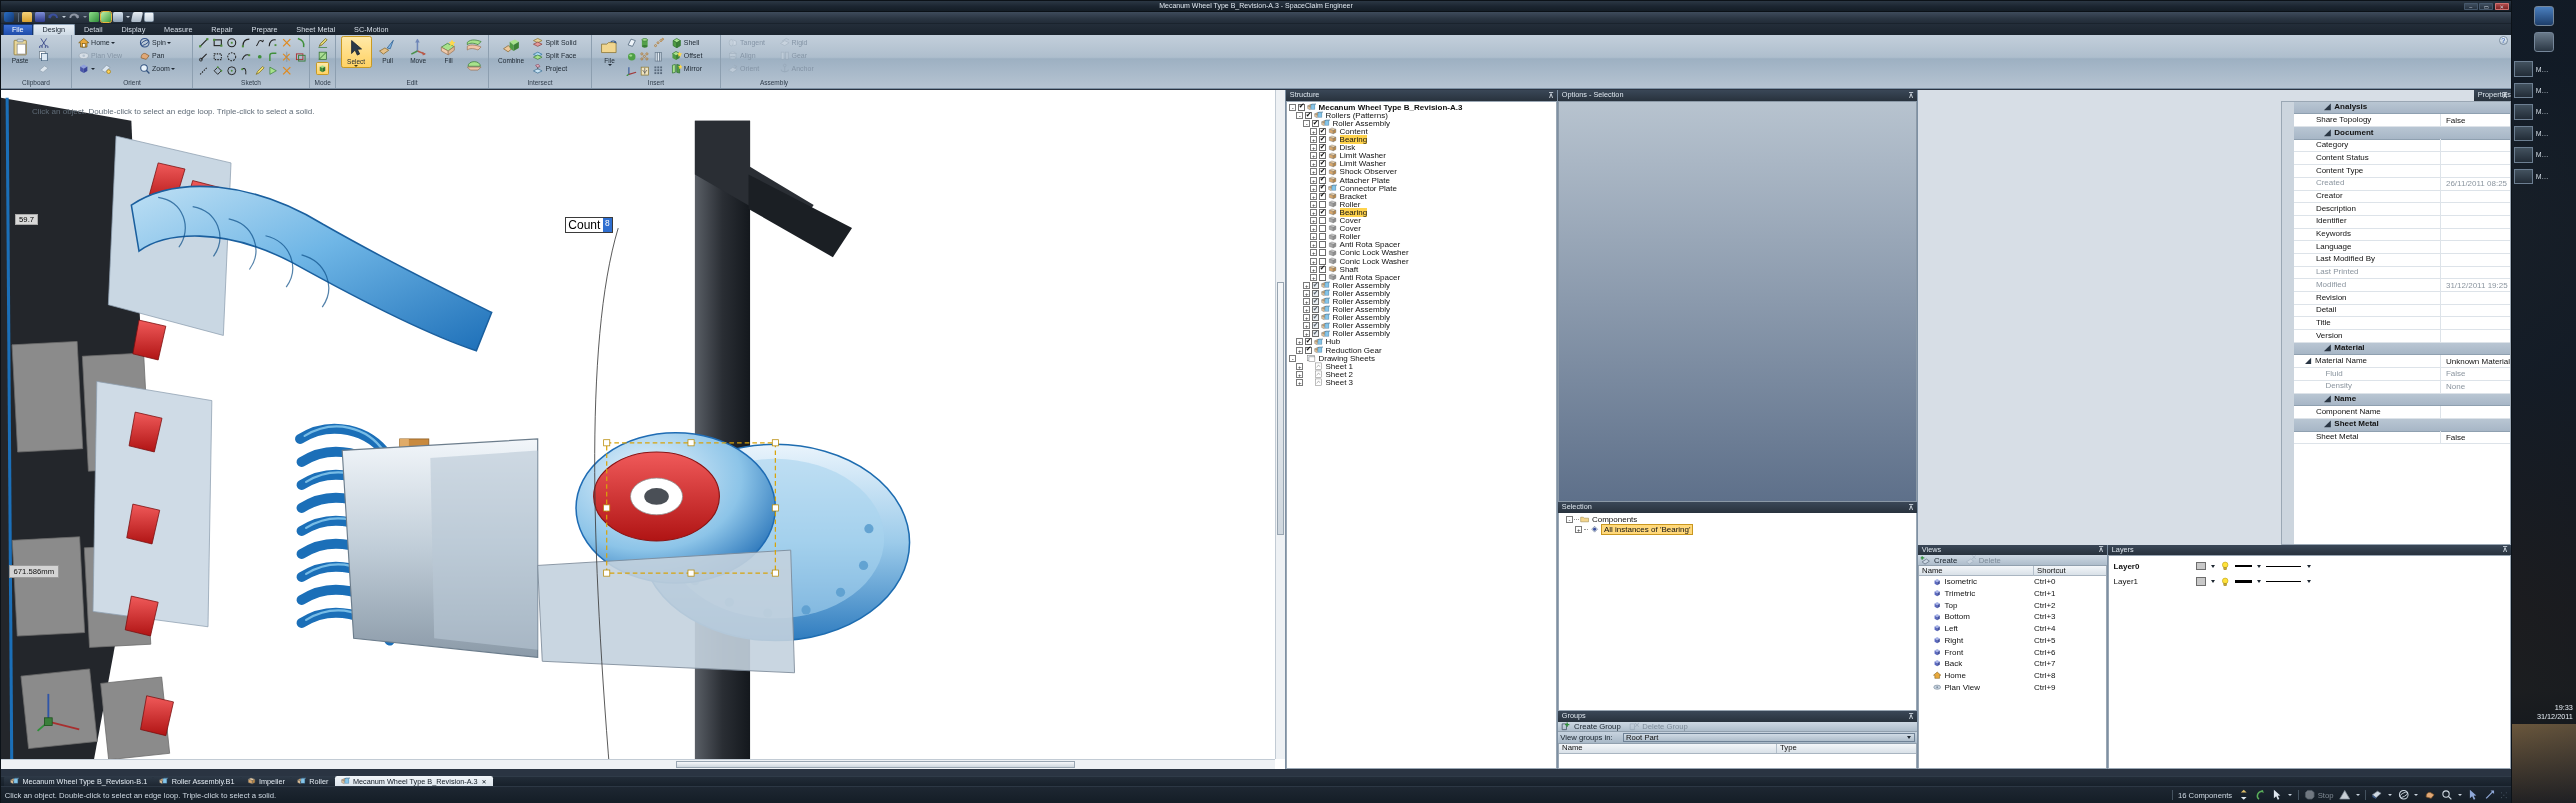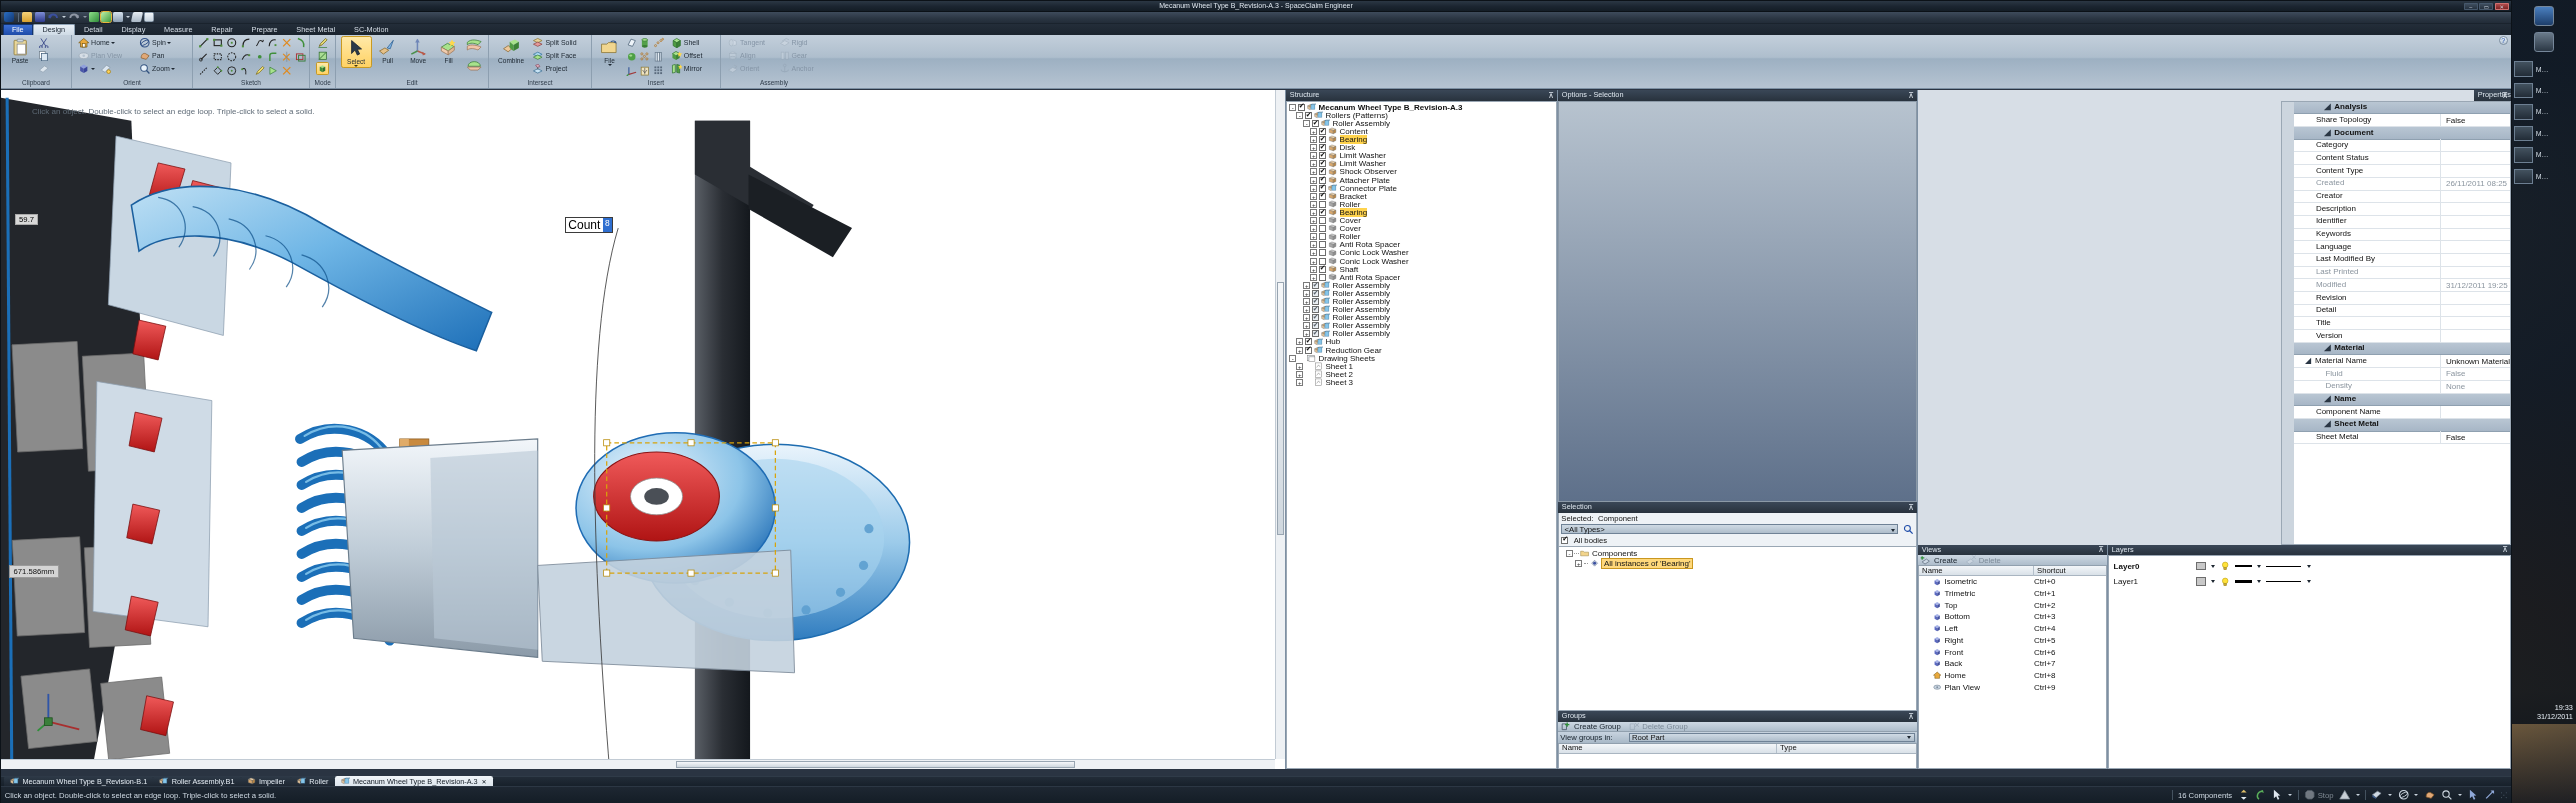--- a/index.html
+++ b/index.html
@@ -144,21 +144,21 @@
   .selrow{ display:flex; align-items:center; gap:4.6px; font-size:7.7px; color:#111; height:9.2px;}
   .combo{ flex:1; height:10px; background:linear-gradient(#cfdae4,#aebdcb); border:0.8px solid #6f8296;
           font-size:7.7px; color:#111; padding-left:2.3px; display:flex; align-items:center; position:relative;}
   .combo .dd{ position:absolute; right:2.3px; top:3.1px; width:0;height:0;
               border-left:2.3px solid transparent;border-right:2.3px solid transparent;border-top:3.1px solid #1d2731;}
   .magn{ width:10.7px;height:10.7px;flex:0 0 10.7px;}
   .chkline{ display:flex; align-items:center; gap:3.1px; font-size:7.7px; color:#111; margin-top:1.5px;}
   .gbar{ background:linear-gradient(#cdd8e3,#aebdcb); border-bottom:0.8px solid #91a0ae; padding:0.8px 2.3px;
          display:flex; align-items:center; gap:7.7px; font-size:7.7px; color:#16202a; height:10.7px;}
   .gbar2{ background:linear-gradient(#c7d3df,#a8b8c7); border-bottom:0.8px solid #91a0ae; padding:0.8px 2.3px;
-          display:flex; align-items:flex-end; gap:16px; font-size:7.7px; color:#16202a; height:11.5px;}
+          display:flex; align-items:flex-end; gap:10px; font-size:7.7px; color:#16202a; height:11.5px;}
   .gbar .dis{ color:#7d8b99; }
   .thead{ display:flex; background:linear-gradient(#f3f6f9,#d9e1e8); border-bottom:0.8px solid #a9b5c1;
           font-size:7.7px; color:#111; height:10px; align-items:center;}
   .thead > div{ padding-left:3.1px; border-right:0.8px solid #b3bfca; height:10px; line-height:10px;}
 
   
   .rightcol{ flex:1; display:flex; flex-direction:column;}
   .proprow{ display:flex; height:12.7px; align-items:center; border-bottom:0.8px solid #dde3e9; font-size:8px;}
   .proprow .k{ width:147px; padding-left:21.5px; color:#111; border-right:0.8px solid #dde3e9; height:12.7px; line-height:12.7px;}
   .proprow .v{ flex:1; padding-left:4.6px; color:#111;}
@@ -1404,40 +1404,20 @@
             <span>Options - Selection</span>
             <span class="pin">⊼</span>
           </div>
           <div class="pbody optbody"></div>
         </div>
 
         <div class="panel" style="height:209px;display:flex;flex-direction:column;">
           <div class="ptitle">
             <span>Selection</span>
             <span class="pin">⊼</span>
-          </div>
-          <div class="selbar">
-            <div class="selrow">
-              <span>Selected:</span>
-              <span>Component</span>
-            </div>
-            <div class="selrow" style="margin-top:1.5px;">
-              <div class="combo">
-                <span>&lt;All Types&gt;</span>
-                <span class="dd"></span>
-              </div>
-              <svg class="magn" viewBox="0 0 16 16">
-                  <circle cx="6.6" cy="6.6" r="4.4" fill="none" stroke="#1d4ba8" stroke-width="1.6"></circle>
-                  <path d="M10 10 L14.4 14.4" stroke="#1d4ba8" stroke-width="1.9"></path>
-                </svg>
-            </div>
-            <div class="chkline">
-              <span class="cbx on"></span>
-              <span>All bodies</span>
-            </div>
           </div>
           <div class="pbody" style="border-top:none;">
             <div class="tree" id="selection-tree">
                 <div class="tnode" style="height: 10px; padding-left: 4.6px;">
                   <span class="exp">-</span>
                   <span style="width: 4.6px; border-top: 0.8px dotted rgb(153, 153, 153); margin-right: 1.5px;"></span>
                   <span style="display: inline-flex; align-items: center;">
                     <svg class="ticon" viewBox="0 0 14 12">
     <path d="M1 3 H5 L6.4 4.4 H13 V10 H1 Z" fill="#f3d58c" stroke="#8a7430" stroke-width=".7"></path>
                     </svg>

